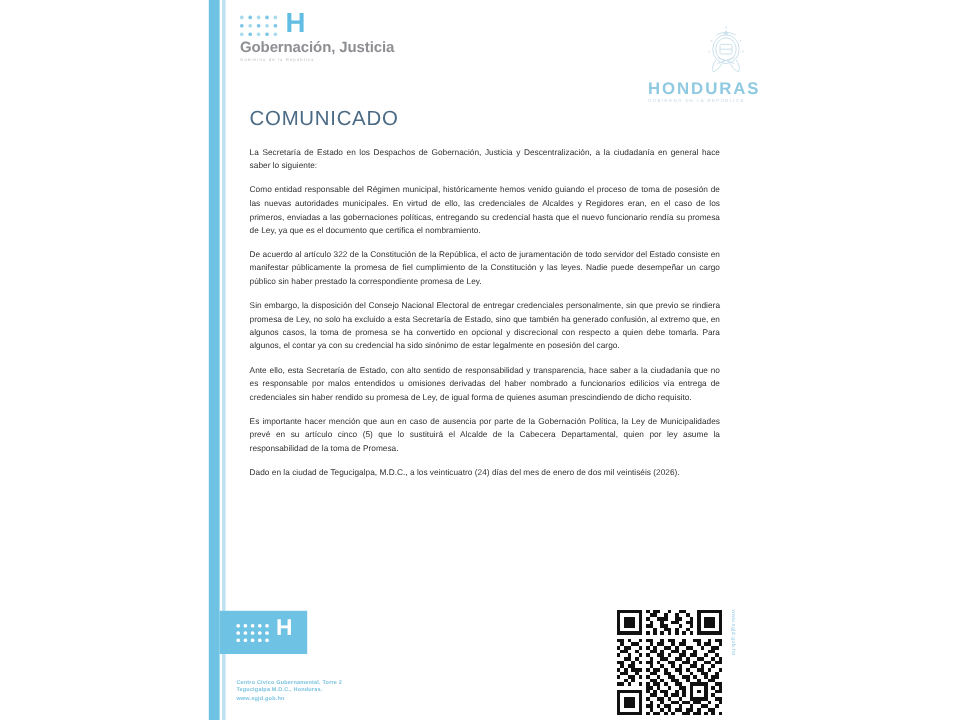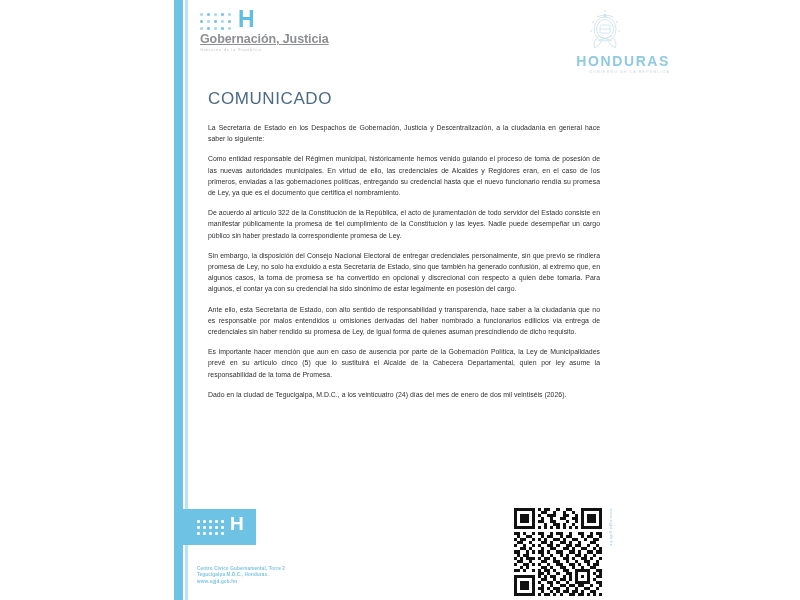--- a/index.html
+++ b/index.html
@@ -94,37 +94,36 @@
     line-height: 23px;
   }
   .min-name {
     margin-top: 1px;
     font-size: 12.5px;
     font-weight: bold;
     color: #8d8f92;
     line-height: 14px;
     letter-spacing: -0.1px;
     font-family: "Liberation Sans", sans-serif;
-    text-decoration: underline;
   }
   .min-sub {
     margin-top: 2px;
     font-size: 3.6px;
     color: #b9bcbf;
     letter-spacing: 0.9px;
     font-family: "Liberation Sans", sans-serif;
   }
 
   
   .nat-logo {
     position: absolute;
     right: 0;
-    top: 0;
+    top: 12px;
     width: 130px;
-    text-align: right;
+    text-align: left;
   }
   .seal {
     margin: 0 auto;
     width: 42px;
     height: 44px;
     position: relative;
   }
   .nat-name {
     margin-top: 1px;
     font-size: 14px;

